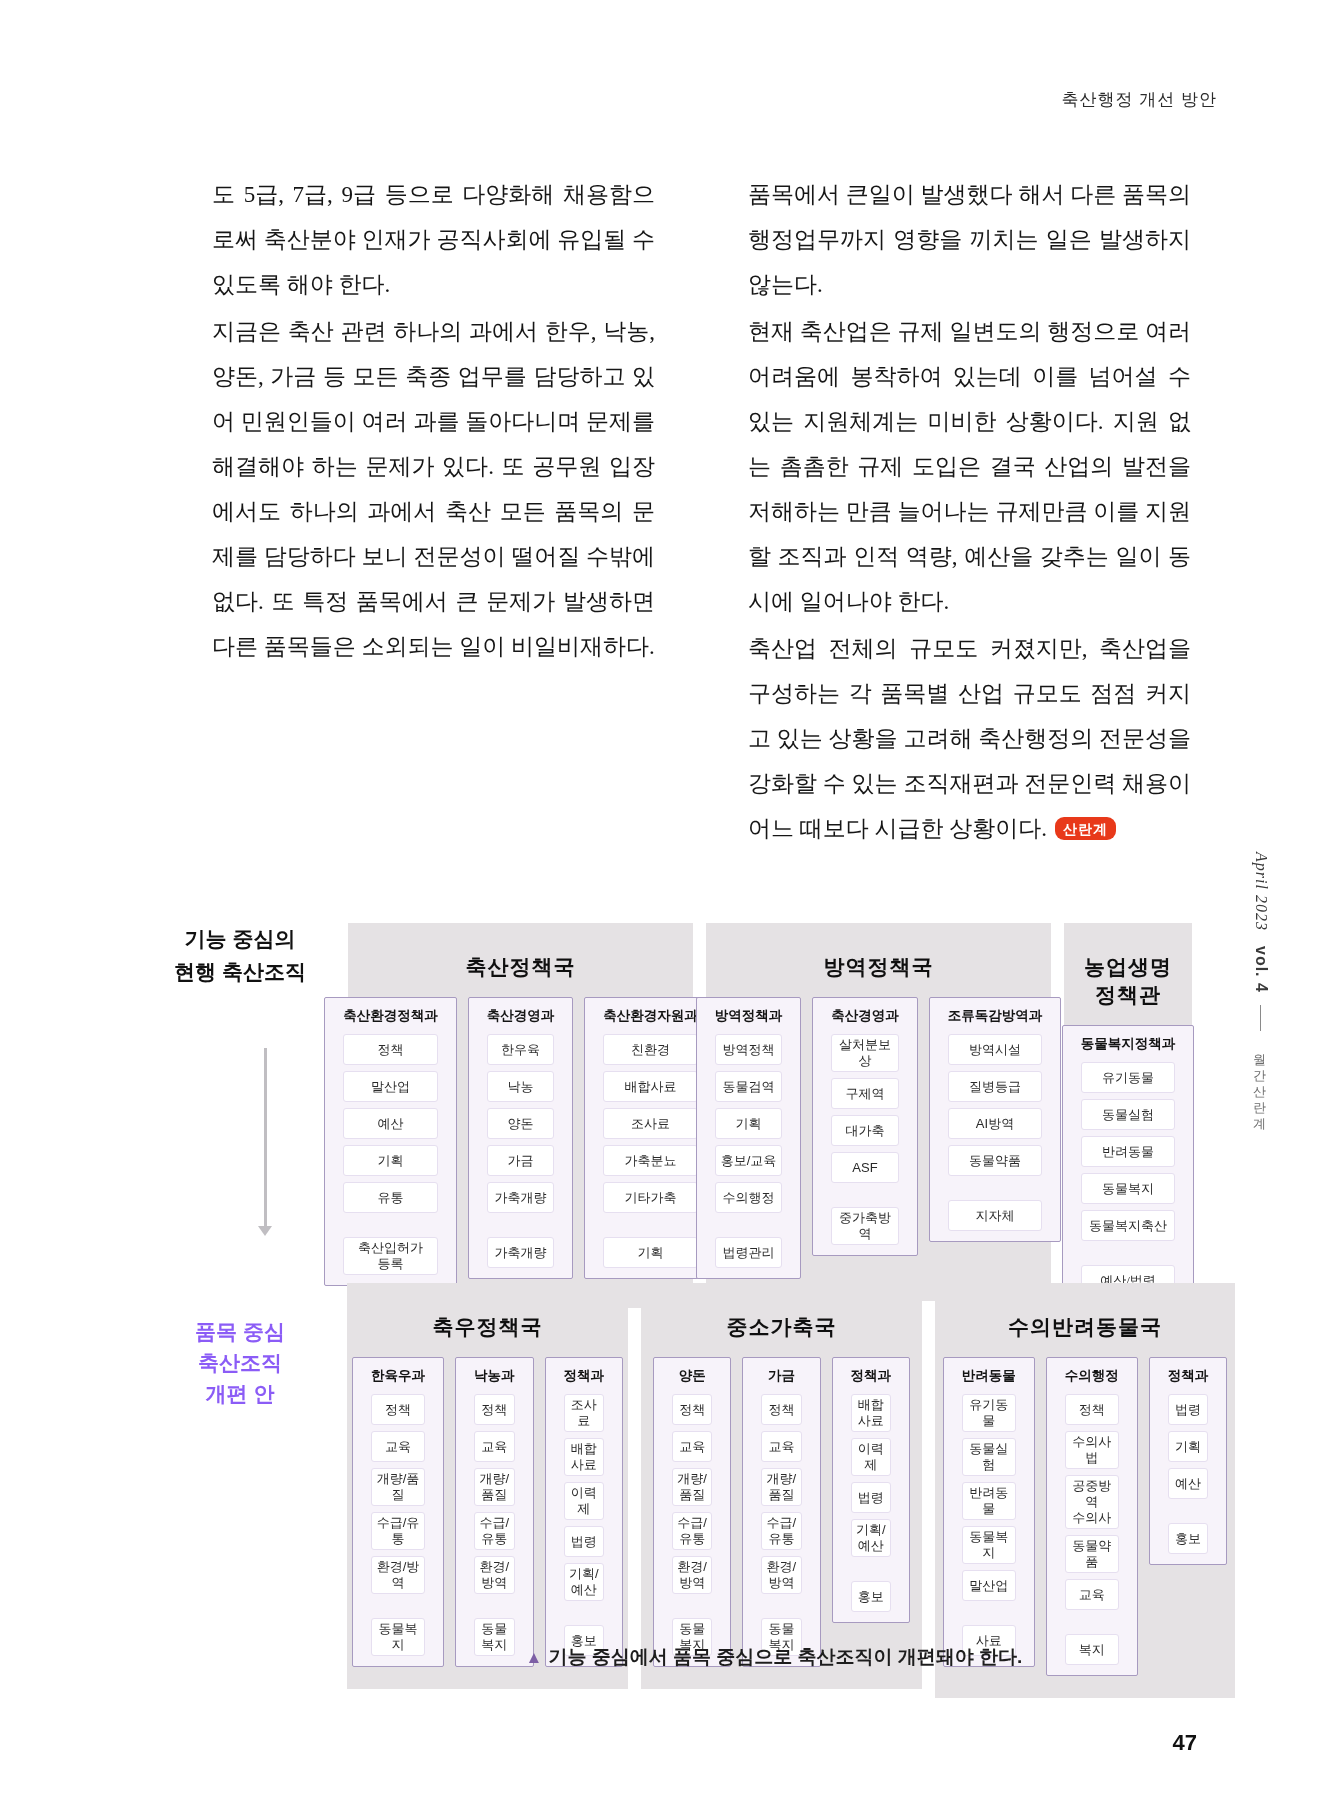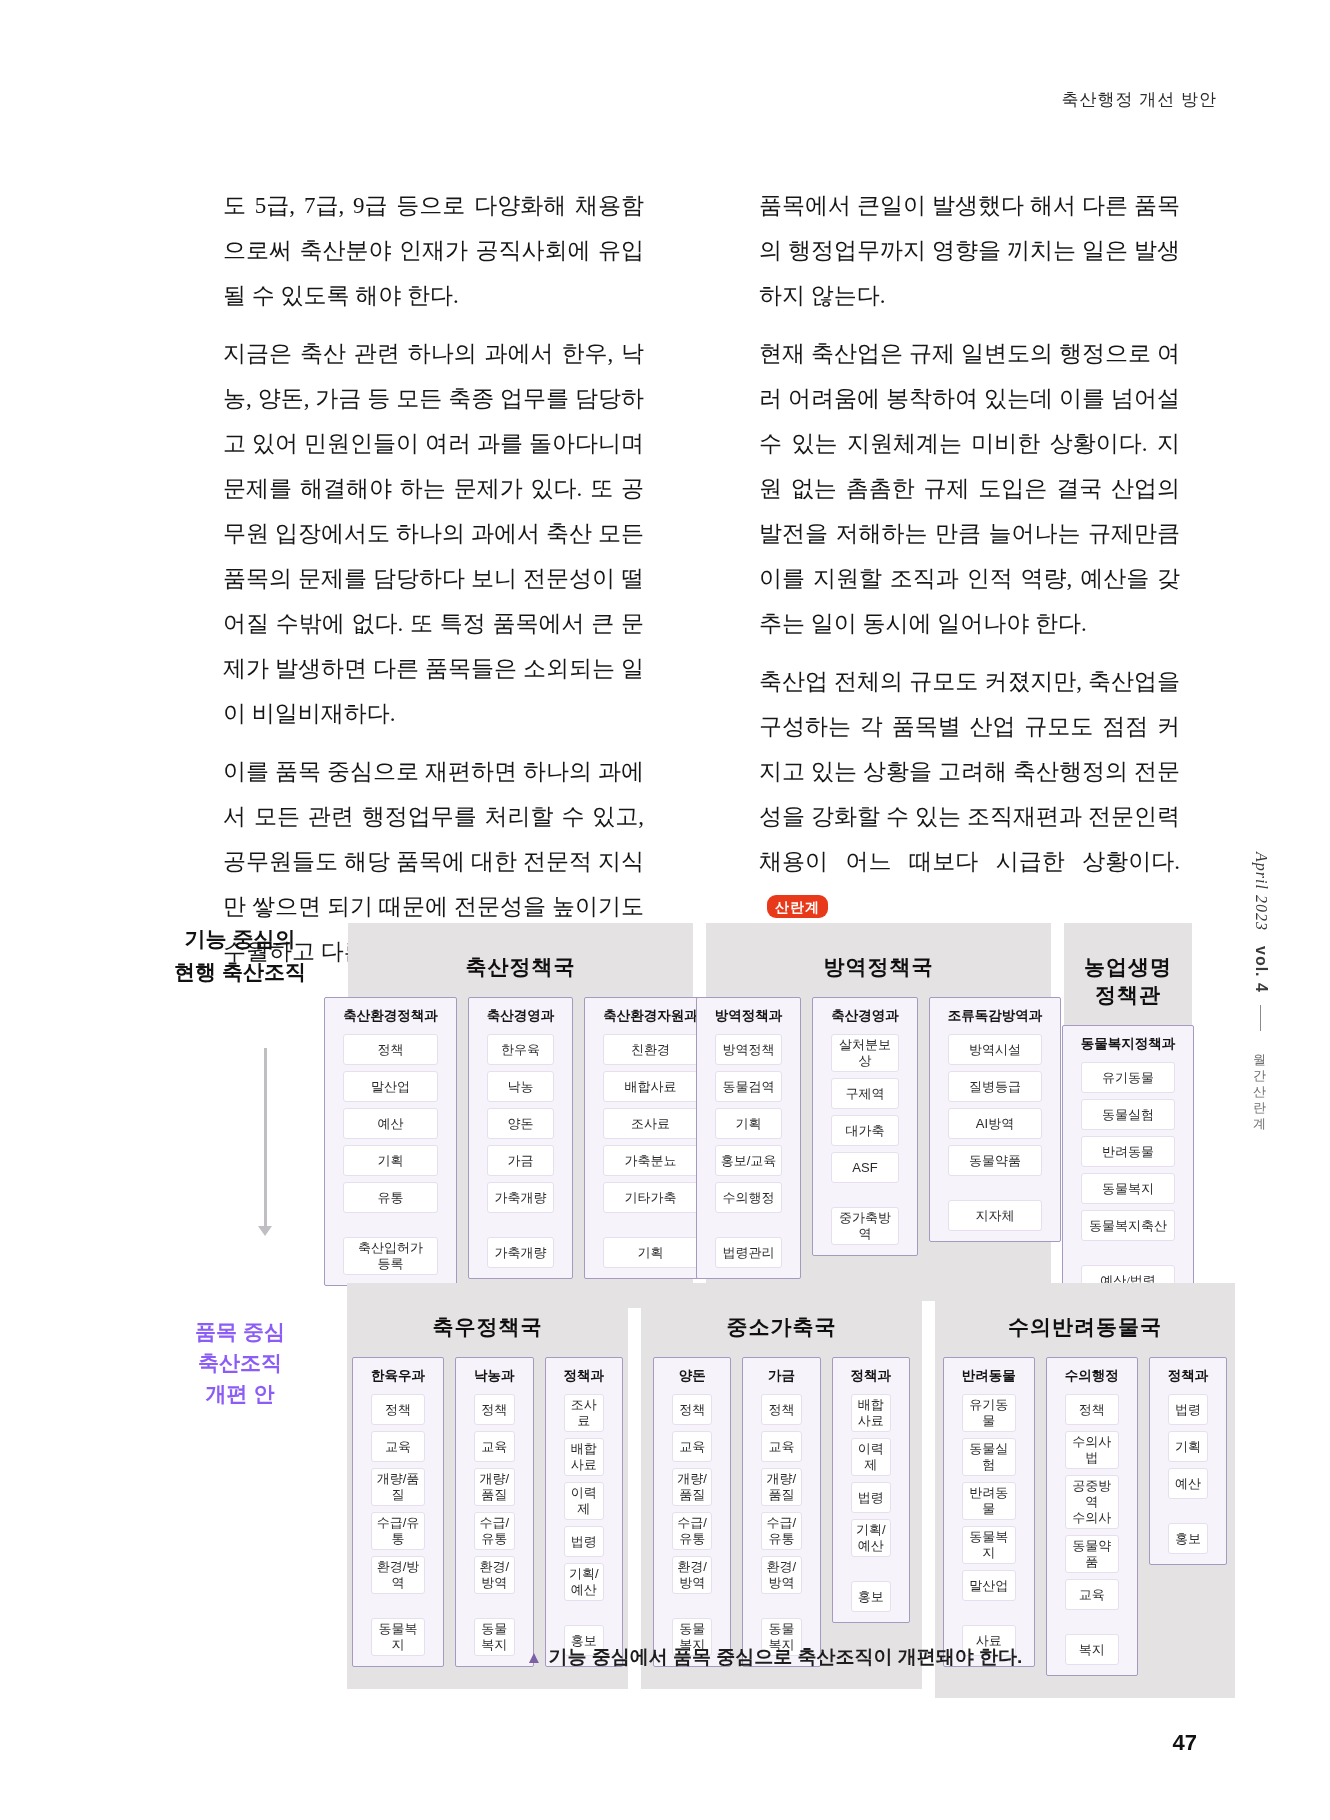--- a/index.html
+++ b/index.html
@@ -42,21 +42,21 @@
 
   
   .body-col {
     position:absolute; top:170px; width:447px;
     font-family:"Liberation Serif", "DejaVu Serif", serif;
     font-size:23px; line-height:45px; text-align:justify;
     color:#161616;
   }
   .col-left  { left:210px; }
   .col-right { left:746px; }
-  .body-col p { margin:13px; }
+  .body-col p { margin:2px; }
   .end-badge {
     display:inline-block;
     background:#e8391a; color:#fff;
     font-family:"Liberation Sans", sans-serif;
     font-size:14px; font-weight:bold; line-height:1;
     padding:5px 8px 4px; border-radius:9px;
     vertical-align:2px; margin-left:8px; letter-spacing:1px;
   }
 
   
@@ -124,21 +124,20 @@
 <div class="sidebar-issue">
   <span class="issue-name">April 2023</span>
   <span class="issue-vol">vol. 4</span>
 </div>
 <div class="sidebar-rule"></div>
 <div class="sidebar-mag">월간산란계</div>
 
 <div class="body-col col-left">
     <p>도 5급, 7급, 9급 등으로 다양화해 채용함으로써 축산분야 인재가 공직사회에 유입될 수 있도록 해야 한다.</p>
     <p>지금은 축산 관련 하나의 과에서 한우, 낙농, 양돈, 가금 등 모든 축종 업무를 담당하고 있어 민원인들이 여러 과를 돌아다니며 문제를 해결해야 하는 문제가 있다. 또 공무원 입장에서도 하나의 과에서 축산 모든 품목의 문제를 담당하다 보니 전문성이 떨어질 수밖에 없다. 또 특정 품목에서 큰 문제가 발생하면 다른 품목들은 소외되는 일이 비일비재하다.</p>
-    <p>이를 품목 중심으로 재편하면 하나의 과에서 모든 관련 행정업무를 처리할 수 있고, 공무원들도 해당 품목에 대한 전문적 지식만 쌓으면 되기 때문에 전문성을 높이기도 수월하고 다른</p>
   </div>
 <div class="body-col col-right">
     <p>품목에서 큰일이 발생했다 해서 다른 품목의 행정업무까지 영향을 끼치는 일은 발생하지 않는다.</p>
     <p>현재 축산업은 규제 일변도의 행정으로 여러 어려움에 봉착하여 있는데 이를 넘어설 수 있는 지원체계는 미비한 상황이다. 지원 없는 촘촘한 규제 도입은 결국 산업의 발전을 저해하는 만큼 늘어나는 규제만큼 이를 지원할 조직과 인적 역량, 예산을 갖추는 일이 동시에 일어나야 한다.</p>
     <p>축산업 전체의 규모도 커졌지만, 축산업을 구성하는 각 품목별 산업 규모도 점점 커지고 있는 상황을 고려해 축산행정의 전문성을 강화할 수 있는 조직재편과 전문인력 채용이 어느 때보다 시급한 상황이다.<span class="end-badge">산란계</span></p>
   </div>
 
 <div class="label-current" style="white-space:pre-line;">기능 중심의
 현행 축산조직</div>
 <div class="org-arrow">

